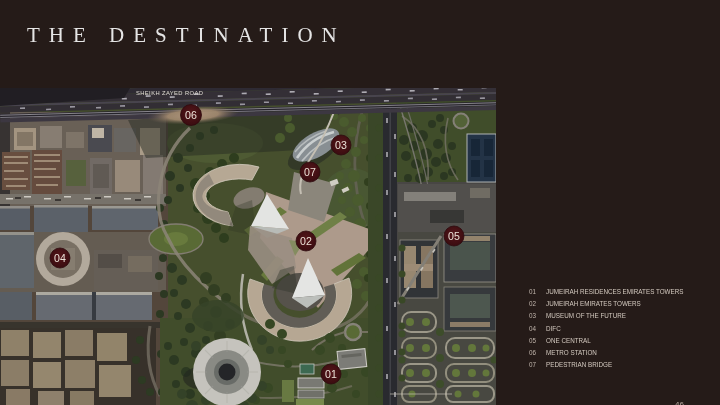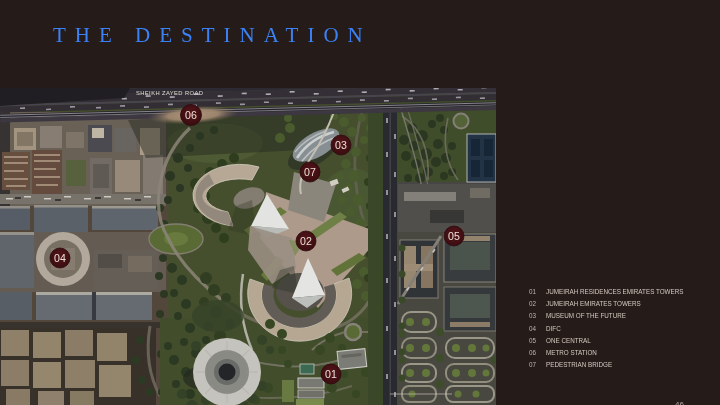--- a/index.html
+++ b/index.html
@@ -1,18 +1,18 @@
 <!DOCTYPE html>
 <html><head>
 <meta charset="utf-8">
 <style>
   html,body{margin:0;padding:0;overflow:hidden;}
   body{width:720px;height:405px;background:#251b18;position:relative;overflow:hidden;
        font-family:"Liberation Sans", sans-serif;}
-  .title{position:absolute;left:53px;top:25px;color:#3b82f6;
+  .title{position:absolute;left:27px;top:25px;color:#e5e5e5;
          font-family:"Liberation Serif", serif;font-size:21px;letter-spacing:9px;
          line-height:1;white-space:nowrap;}
   .map{position:absolute;left:0;top:88px;width:496px;height:317px;}
   .legend{position:absolute;left:529px;top:286px;color:#d3c9bf;font-size:6.3px;
           letter-spacing:0;}
   .legend .row{height:12.2px;line-height:12.2px;white-space:nowrap;}
   .legend .num{display:inline-block;width:17px;color:#c0b5ab;}
   .pagenum{position:absolute;left:675px;top:400px;color:#b9aca2;font-size:8px;}
 </style>
 </head>

